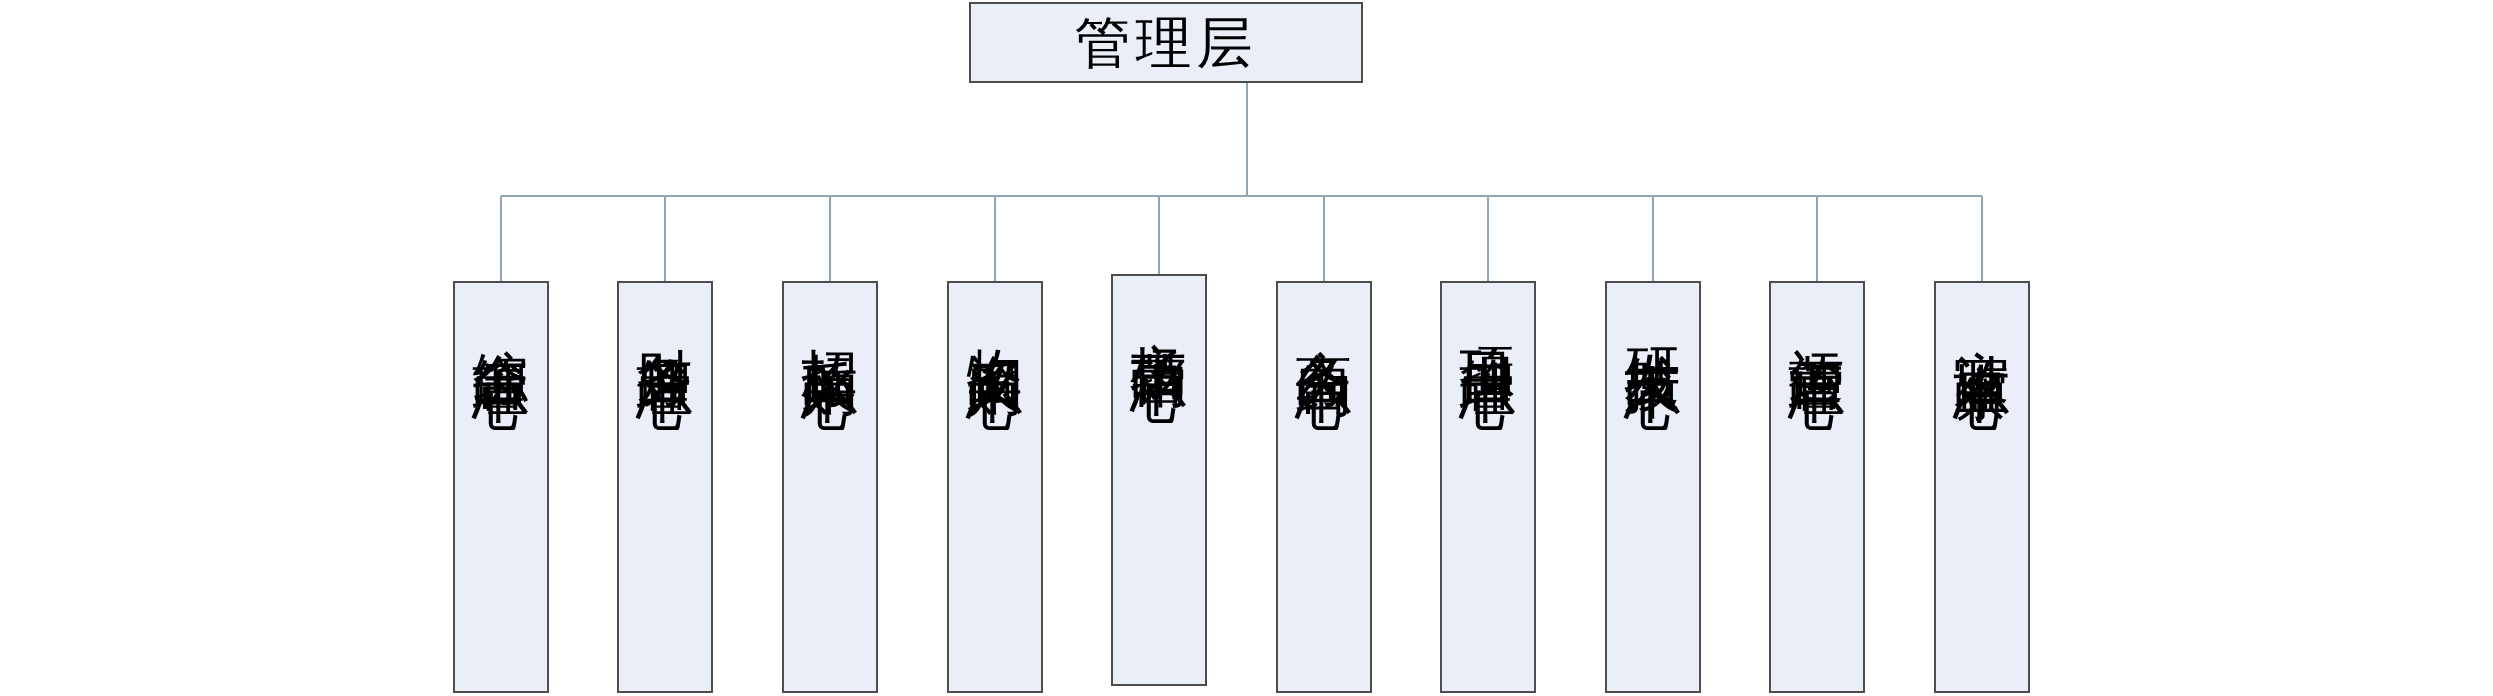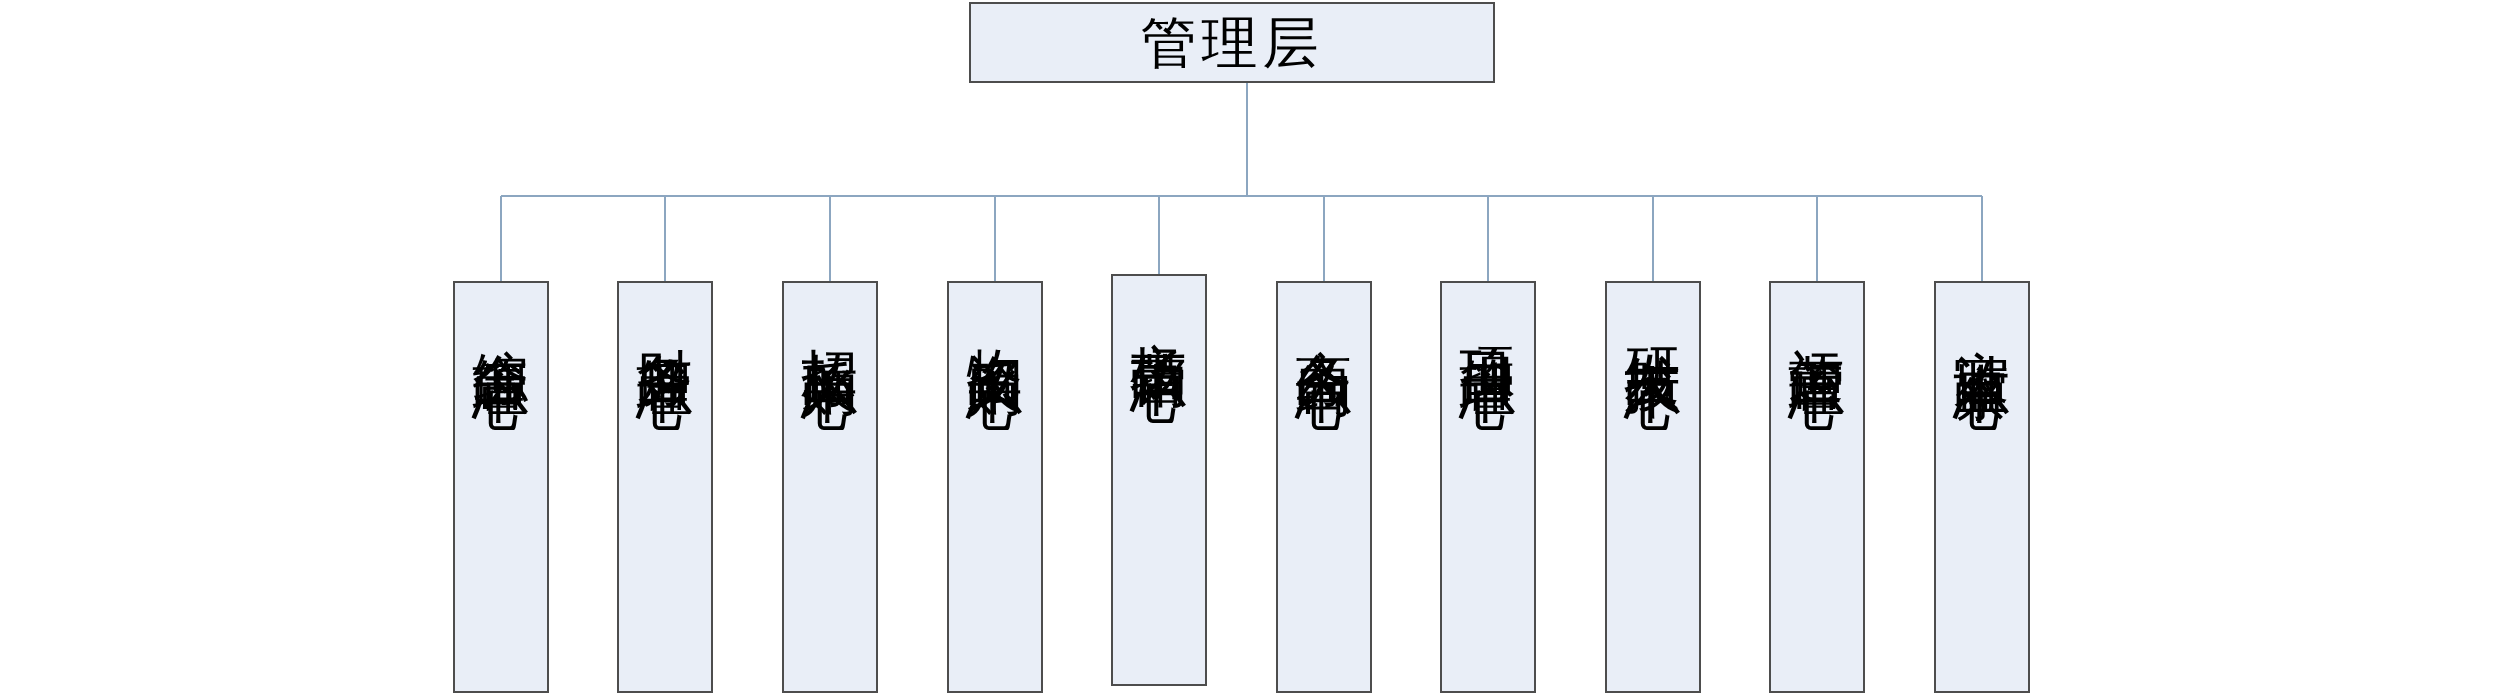--- a/index.html
+++ b/index.html
@@ -24,21 +24,21 @@
   .node {
     position: absolute;
     box-sizing: border-box;
     background: #e9eef7;
     border: 2px solid #4d4d4d;
     color: #000000;
   }
   .root-box {
     left: 969px;
     top: 2px;
-    width: 526px;
+    width: 394px;
     height: 81px;
     display: flex;
     align-items: center;
     justify-content: center;
     font-size: 56px;
     letter-spacing: 5px;
     line-height: 1;
   }
   .child-box {
     top: 281px;

